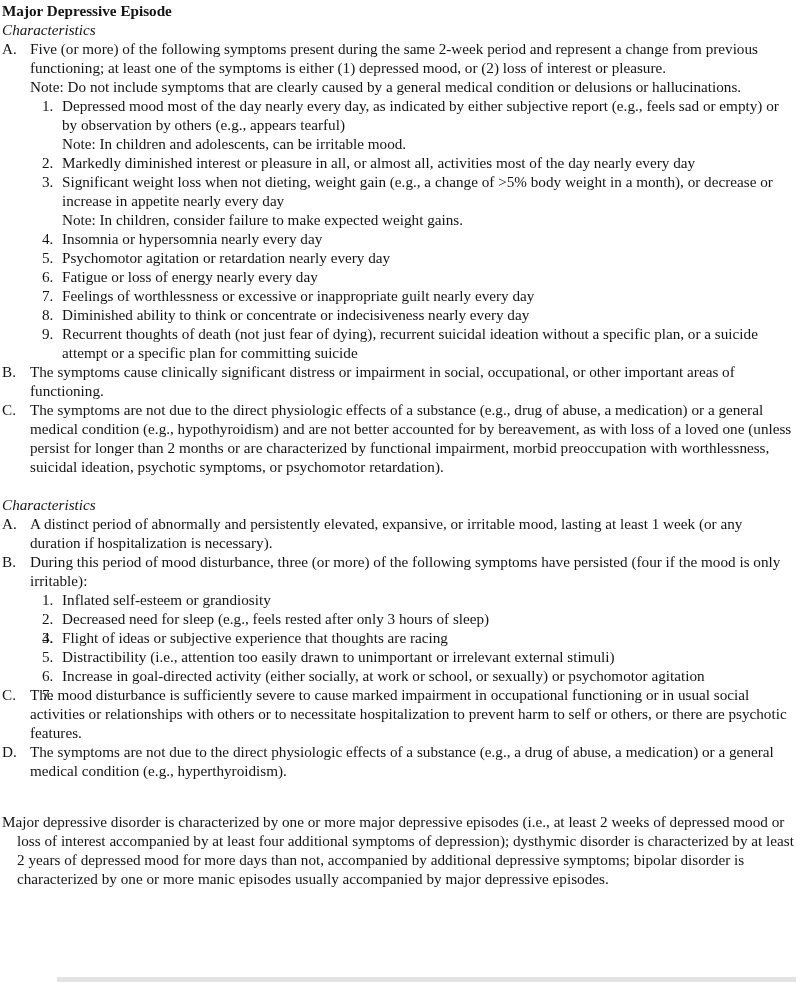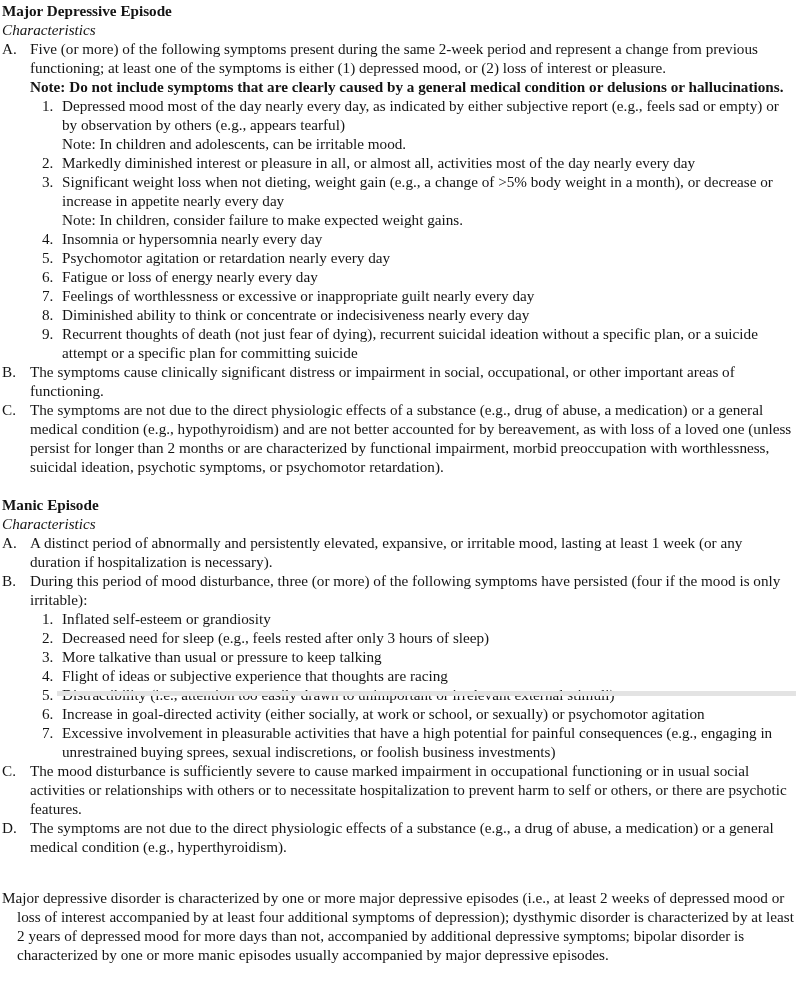--- a/index.html
+++ b/index.html
@@ -12,33 +12,33 @@
     height: 982px;
     overflow: hidden;
     font-family: "Liberation Serif", "DejaVu Serif", serif;
     font-size: 15.2px;
     line-height: 19px;
     color: #141414;
   }
   .page {
     position: relative;
     width: 796px;
-    height: 696px;
+    height: 982px;
     padding: 1px 2px 0 2px;
     box-sizing: border-box;
   }
   .section { margin: 0; }
   .section + .section { margin-top: 19px; }
   .sec-title { font-weight: bold; }
   .sec-sub { font-weight: normal; font-style: italic; }
   .row { position: relative; }
   .row .lbl { position: absolute; top: 0; }
   .letter { padding-left: 28px; }
   .letter > .lbl { left: 0px; }
-  .letter-note { padding-left: 28px; font-weight: bold; }
+  .letter-note { padding-left: 28px; }
   .number { padding-left: 60px; }
   .number > .lbl { left: 40px; }
   .number-note { padding-left: 60px; }
   .closing {
     margin-top: 32px;
     padding-left: 15px;
     text-indent: -15px;
   }
   .bottom-bar {
     position: absolute;
@@ -68,30 +68,29 @@
         <div class="row number"><span class="lbl">4.</span><b>Insomnia</b><span> or hypersomnia nearly every day</span></div>
         <div class="row number"><span class="lbl">5.</span><b>Psychomotor agitation</b><span> or retardation nearly every day</span></div>
         <div class="row number"><span class="lbl">6.</span><b>Fatigue</b><span> or loss of energy nearly every day</span></div>
         <div class="row number"><span class="lbl">7.</span><span>Feelings of </span><b>worthlessness</b><span> or excessive or inappropriate guilt nearly every day</span></div>
         <div class="row number"><span class="lbl">8.</span><b>Diminished ability to think</b><span> or concentrate or indecisiveness nearly every day</span></div>
         <div class="row number"><span class="lbl">9.</span><span>Recurrent </span><b>thoughts of death</b><span> (not just fear of dying), recurrent suicidal ideation without a specific plan, or a suicide attempt or a specific plan for committing suicide</span></div>
         <div class="row letter"><span class="lbl">B.</span><span>The symptoms cause clinically significant distress or impairment in social, occupational, or other important areas of functioning.</span></div>
         <div class="row letter"><span class="lbl">C.</span><span>The symptoms are not due to the direct physiologic effects of a substance (e.g., drug of abuse, a medication) or a general medical condition (e.g., hypothyroidism) and are not better accounted for by bereavement, as with loss of a loved one (unless persist for longer than 2 months or are characterized by functional impairment, morbid preoccupation with worthlessness, suicidal ideation, psychotic symptoms, or psychomotor retardation).</span></div>
       </div>
       <div class="section">
-        <div class="sec-title">Manic Episode</div>
         <div class="sec-sub">Characteristics</div>
         <div class="row letter"><span class="lbl">A.</span><span>A distinct period of abnormally and </span><b>persistently elevated, expansive, or irritable mood,</b><span> lasting at least 1 week (or any duration if hospitalization is necessary).</span></div>
         <div class="row letter"><span class="lbl">B.</span><span>During this period of mood disturbance, three (or more) of the following symptoms have persisted (four if the mood is only irritable):</span></div>
         <div class="row number"><span class="lbl">1.</span><span>Inflated self-esteem or grandiosity</span></div>
         <div class="row number"><span class="lbl">2.</span><span>Decreased need for sleep (e.g., feels rested after only 3 hours of sleep)</span></div>
-        <div class="row number"><span class="lbl">3.</span><span>More talkative than usual or pressure to keep talking</span></div>
+        <div class="row number"><span class="lbl">3.</span></div>
         <div class="row number"><span class="lbl">4.</span><span>Flight of ideas or subjective experience that thoughts are racing</span></div>
         <div class="row number"><span class="lbl">5.</span><span>Distractibility (i.e., attention too easily drawn to unimportant or irrelevant external stimuli)</span></div>
         <div class="row number"><span class="lbl">6.</span><span>Increase in goal-directed activity (either socially, at work or school, or sexually) or psychomotor agitation</span></div>
-        <div class="row number"><span class="lbl">7.</span><span>Excessive involvement in pleasurable activities that have a high potential for painful consequences (e.g., engaging in unrestrained buying sprees, sexual indiscretions, or foolish business investments)</span></div>
+        <div class="row number"><span class="lbl">7.</span></div>
         <div class="row letter"><span class="lbl">C.</span><span>The mood disturbance is sufficiently severe to cause marked impairment in occupational functioning or in usual social activities or relationships with others or to necessitate hospitalization to prevent harm to self or others, or there are psychotic features.</span></div>
         <div class="row letter"><span class="lbl">D.</span><span>The symptoms are not due to the direct physiologic effects of a substance (e.g., a drug of abuse, a medication) or a general medical condition (e.g., hyperthyroidism).</span></div>
       </div>
     </div>
   <div class="closing" id="closing-root"><b>Major depressive disorder</b><span> is characterized by one or more major depressive episodes (i.e., at least 2 weeks of depressed mood or loss of interest accompanied by at least four additional symptoms of depression); </span><b>dysthymic disorder</b><span> is characterized by at least 2 years of depressed mood for more days than not, accompanied by additional depressive symptoms; </span><b>bipolar disorder</b><span> is characterized by one or more manic episodes usually accompanied by major depressive episodes.</span></div>
   <div class="bottom-bar"></div>
 </div>
 
 </body></html>

